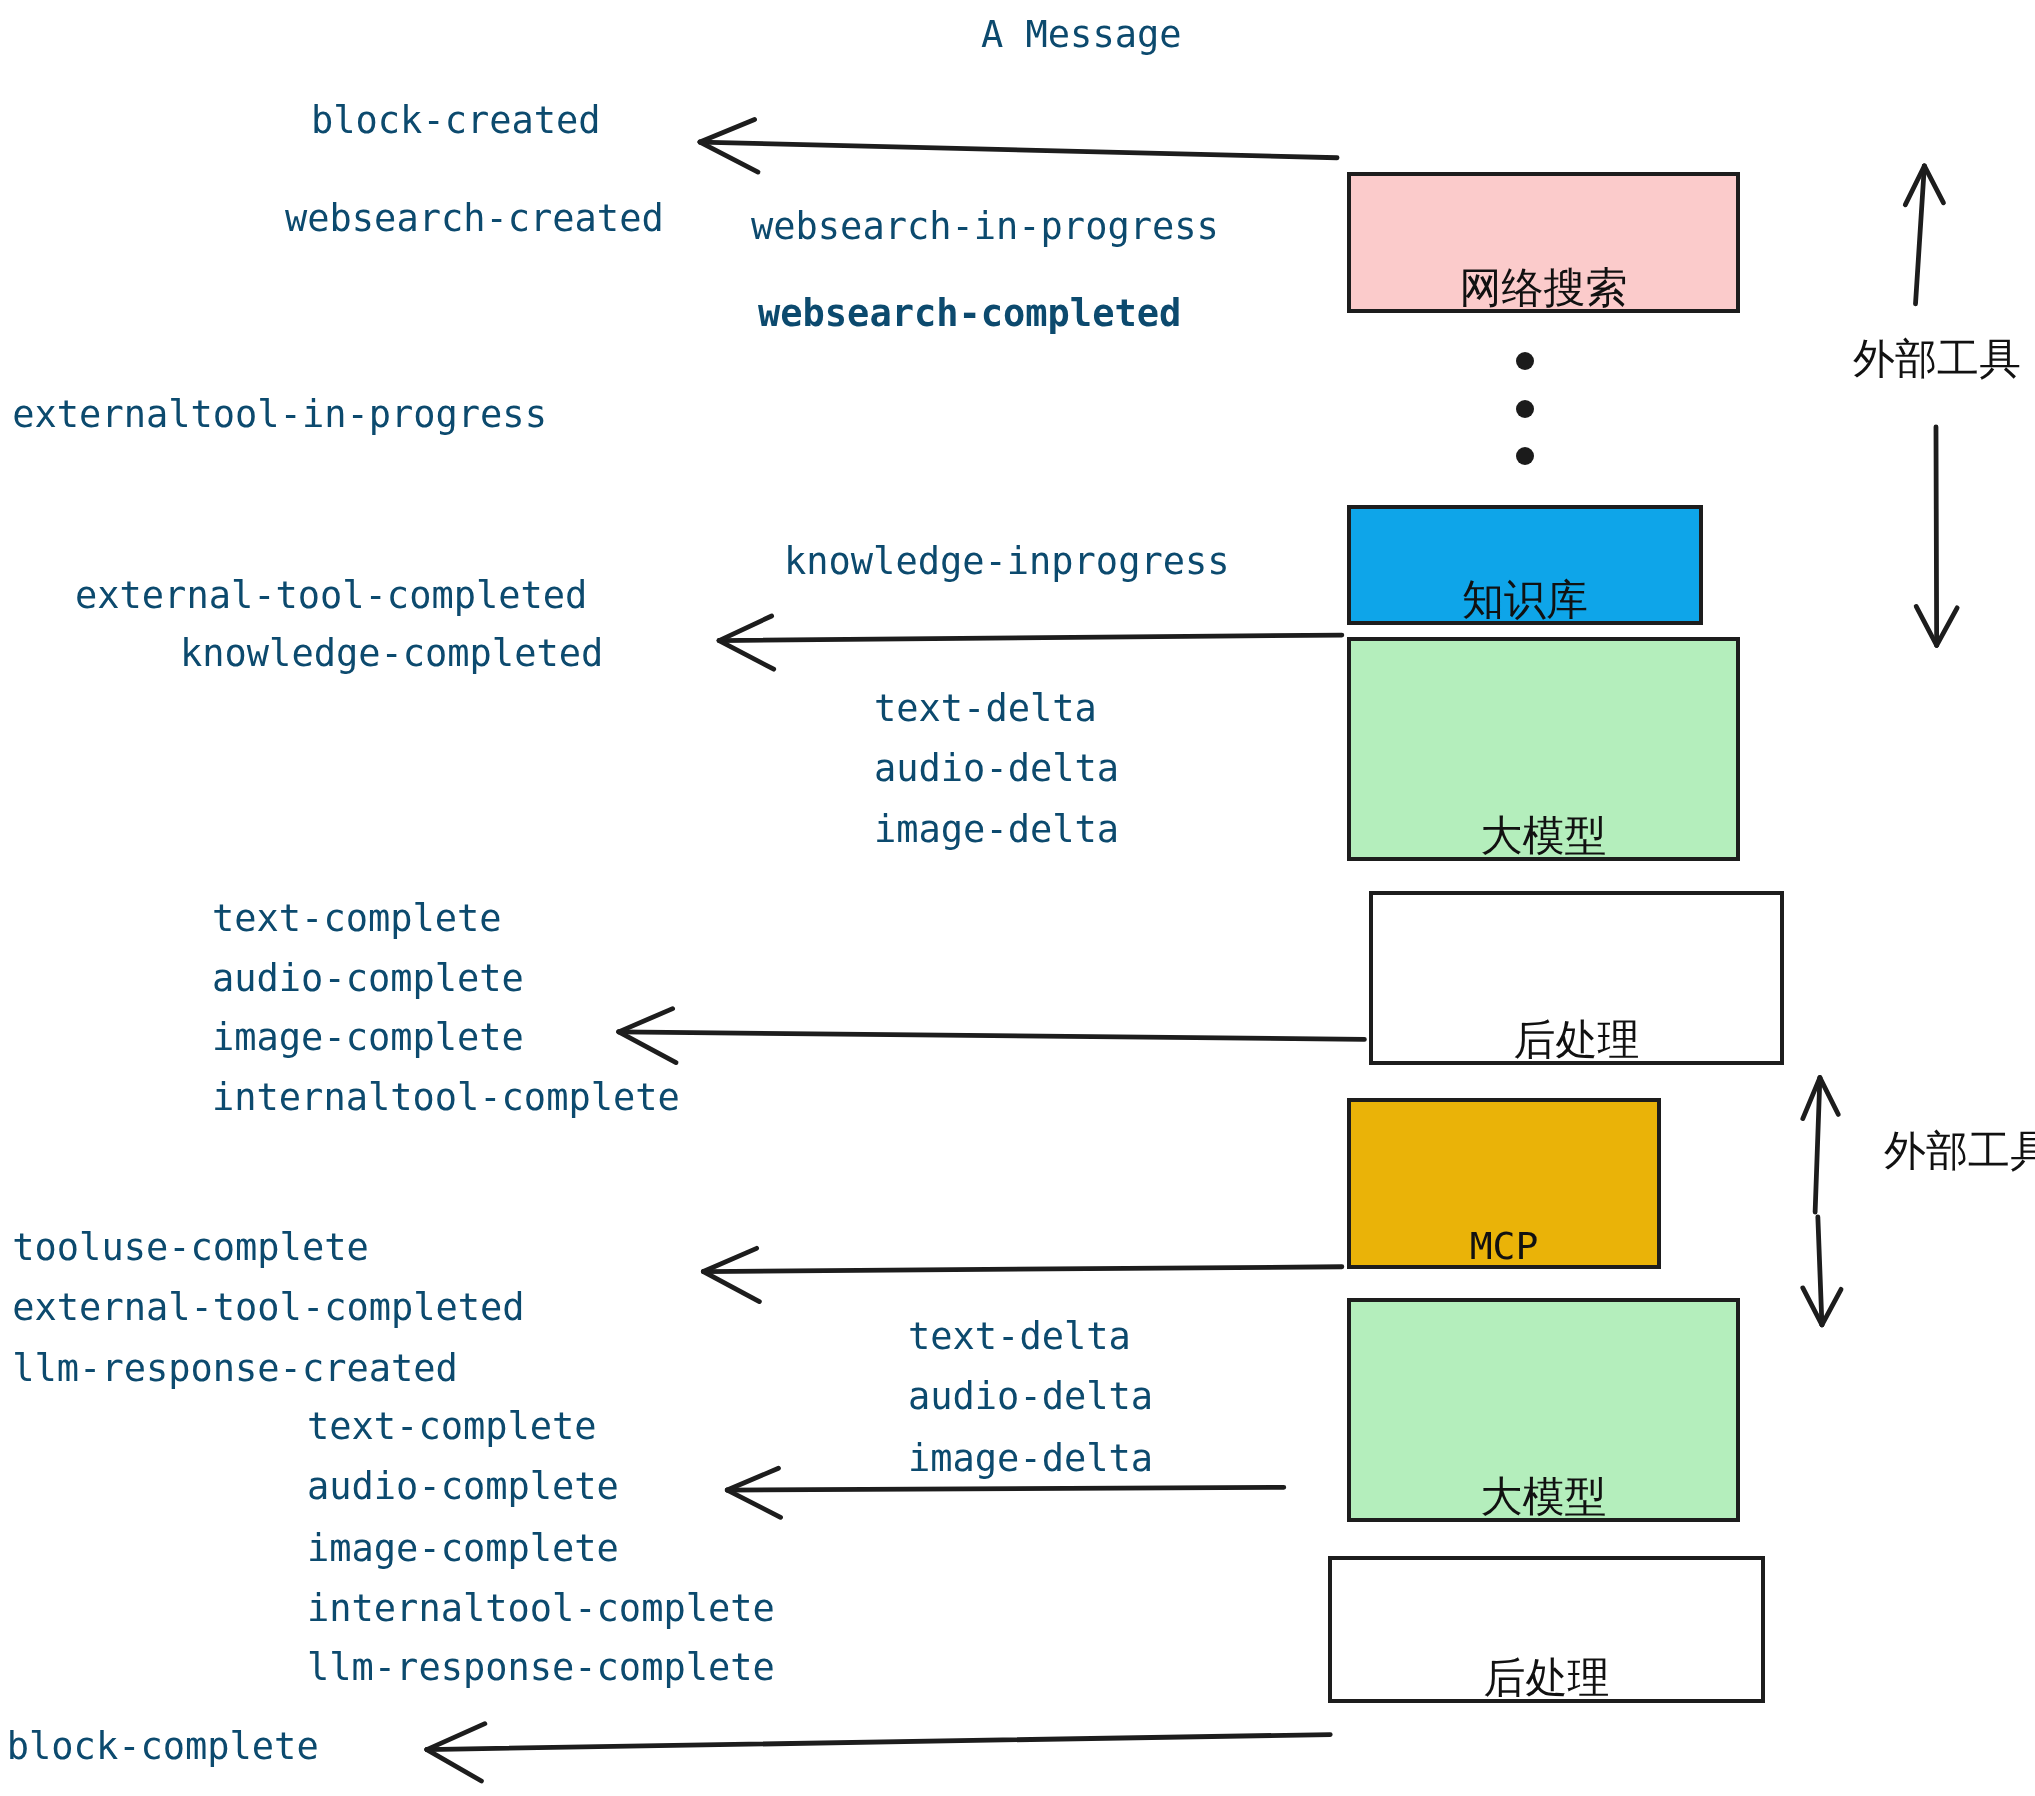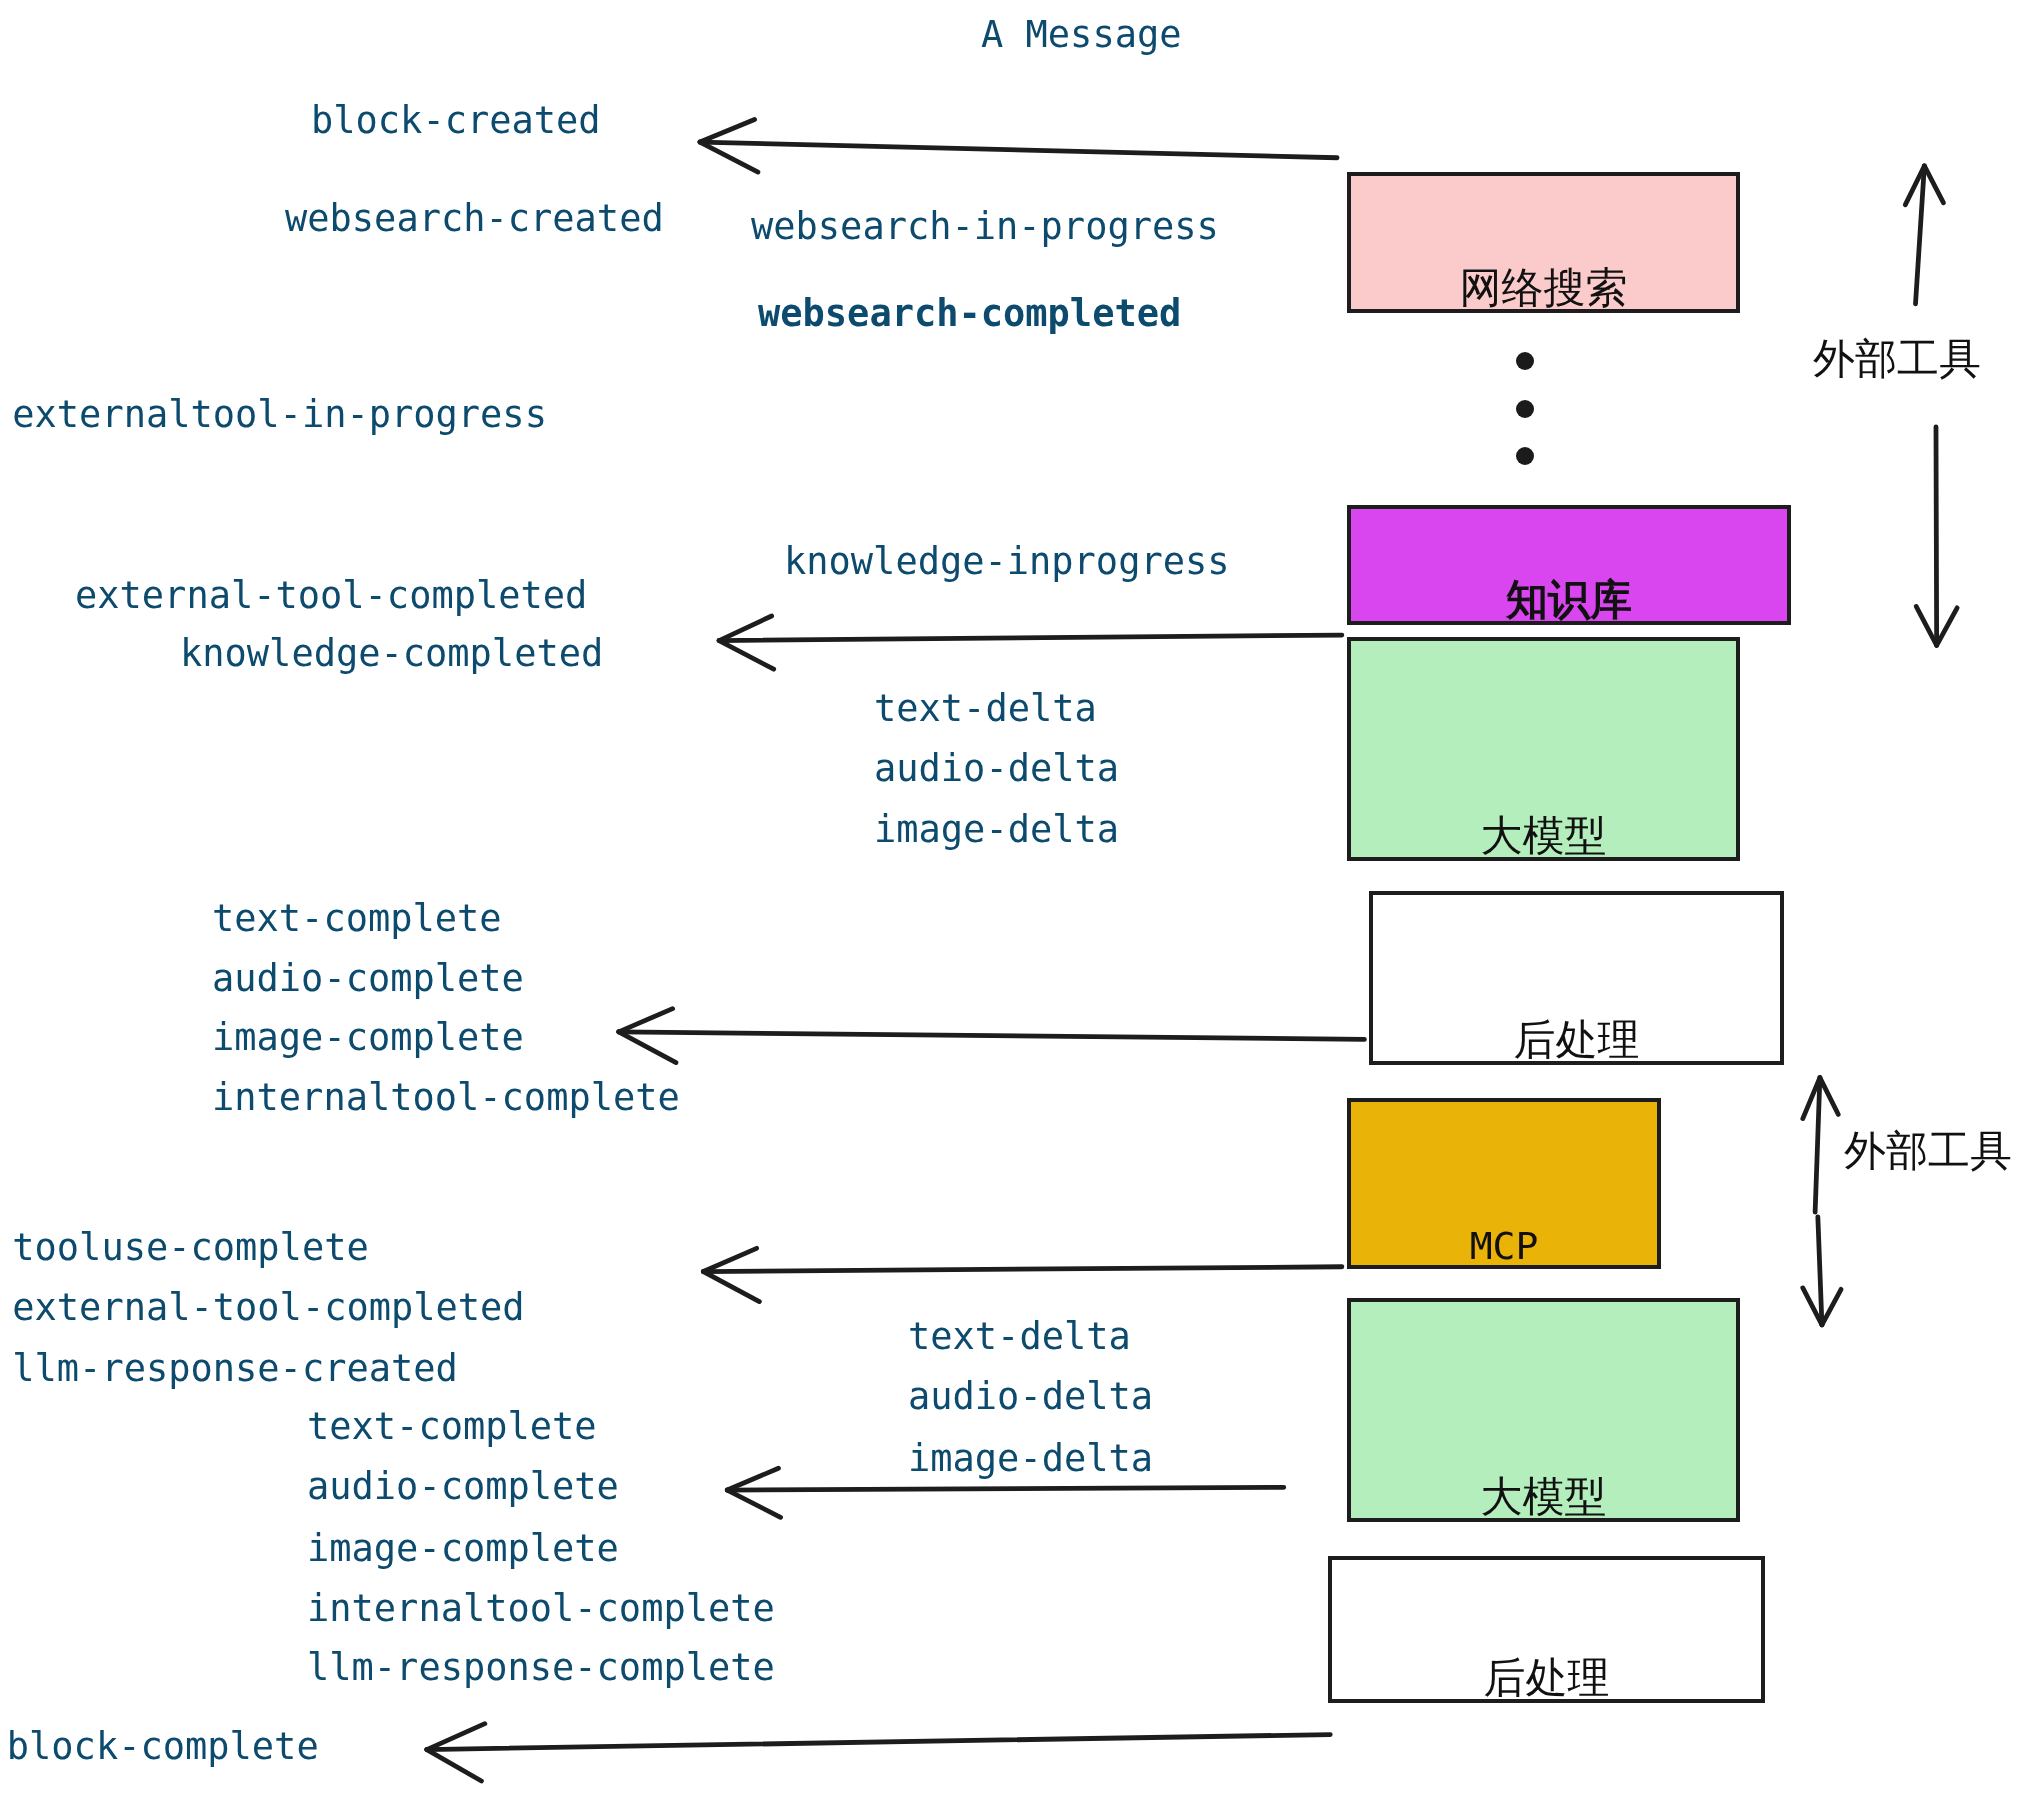--- a/index.html
+++ b/index.html
@@ -1,21 +1,21 @@
 <!DOCTYPE html>
 <html style="font-size:11px"><head>
 <meta charset="utf-8">
 <style>
   html,body{margin:0;padding:0;background:#fff;}
   #stage{position:relative;width:2035px;height:1796px;background:#ffffff;overflow:hidden;
          font-family:"DejaVu Sans Mono", monospace;}
   .mono{position:absolute;font-family:"DejaVu Sans Mono","Liberation Mono",monospace;
         color:#0c4a6e;white-space:pre;font-size:37px;letter-spacing:0px;line-height:1;}
   .cjk{position:absolute;font-family:"DejaVu Sans","Liberation Sans",sans-serif;
-       color:#111;white-space:pre;line-height:1;}
+       color:#111;white-space:pre;line-height:1;margin-left:40px;}
   .title{font-size:37px;font-family:"DejaVu Sans Mono","Liberation Mono",monospace;}
   .box{position:absolute;box-sizing:border-box;border:4.1px solid #1d1d1d;
        display:flex;align-items:flex-end;justify-content:center;}
   .box .boxlabel{font-family:"DejaVu Sans","Liberation Sans",sans-serif;
        font-size:42px;color:#111;line-height:1;}
   .box .boxlabel.latin{font-family:"DejaVu Sans Mono","Liberation Mono",monospace;font-size:38px;}
   .dot{position:absolute;width:18px;height:18px;border-radius:50%;background:#1b1b1b;}
   svg.ink{position:absolute;left:0;top:0;width:2035px;height:1796px;overflow:visible;pointer-events:none;}
   .sidelabel{font-size:42px;font-family:"DejaVu Sans","Liberation Sans",sans-serif;}
 </style>
@@ -91,21 +91,21 @@
   <div class="mono title" style="left:981px;top:16.4px;">A Message</div>
 
   <div class="box" style="left:1347px;top:172px;width:393px;height:141px;background:#fbcbcb;">
     <span class="boxlabel">网络搜索</span>
   </div>
 
   <div class="dot" style="left:1516px;top:352px;"></div>
   <div class="dot" style="left:1516px;top:400px;"></div>
   <div class="dot" style="left:1516px;top:447px;"></div>
 
-  <div class="box" style="left:1347px;top:505px;width:444px;height:120px;background:#d946ef;font-weight:bold;">
+  <div class="box" style="left:1347px;top:505px;width:356px;height:120px;background:#0ea5e9;">
     <span class="boxlabel">知识库</span>
   </div>
 
   <div class="box" style="left:1347px;top:637px;width:393px;height:224px;background:#b4eebc;">
     <span class="boxlabel">大模型</span>
   </div>
 
   <div class="box" style="left:1369px;top:891px;width:415px;height:174px;background:#ffffff;">
     <span class="boxlabel">后处理</span>
   </div>

